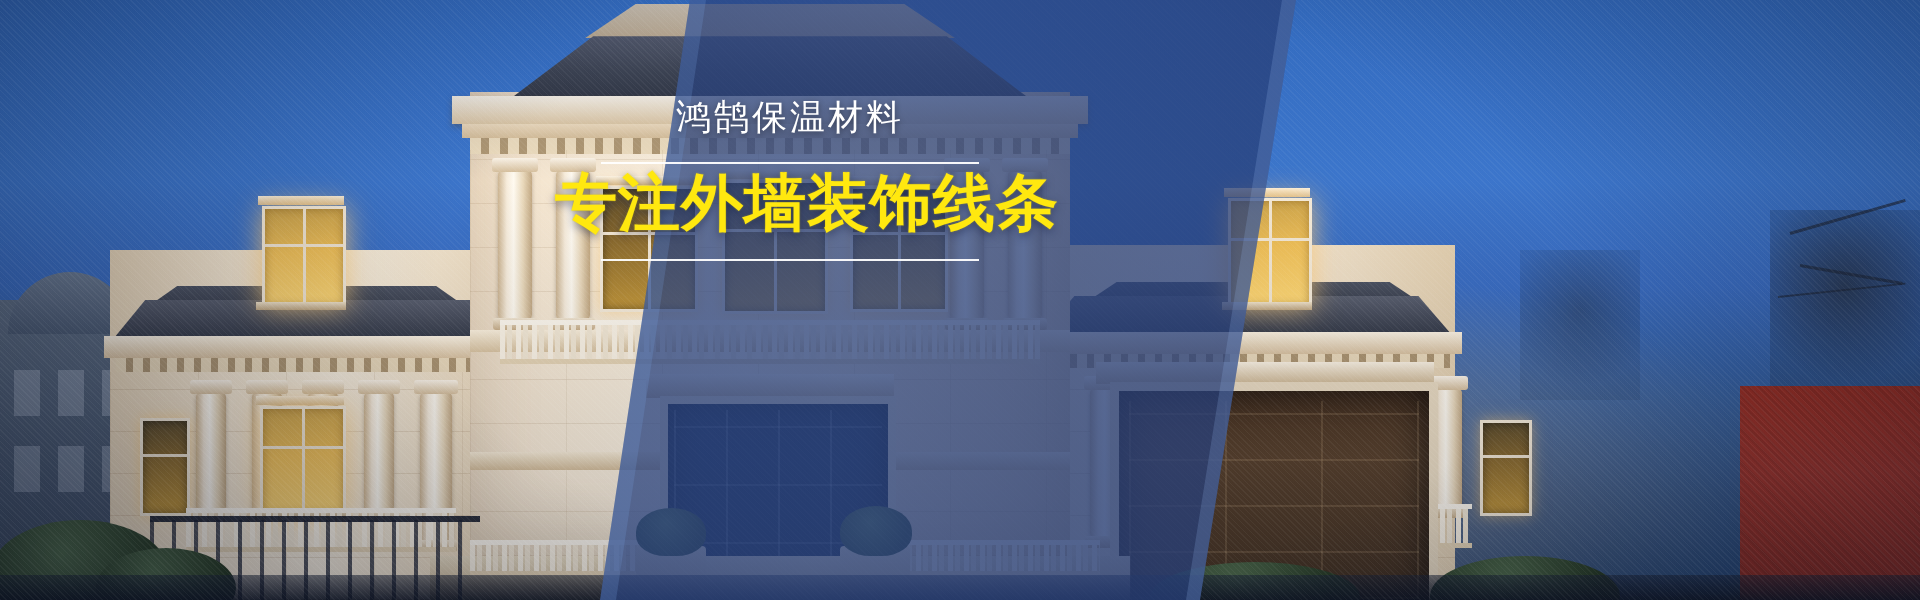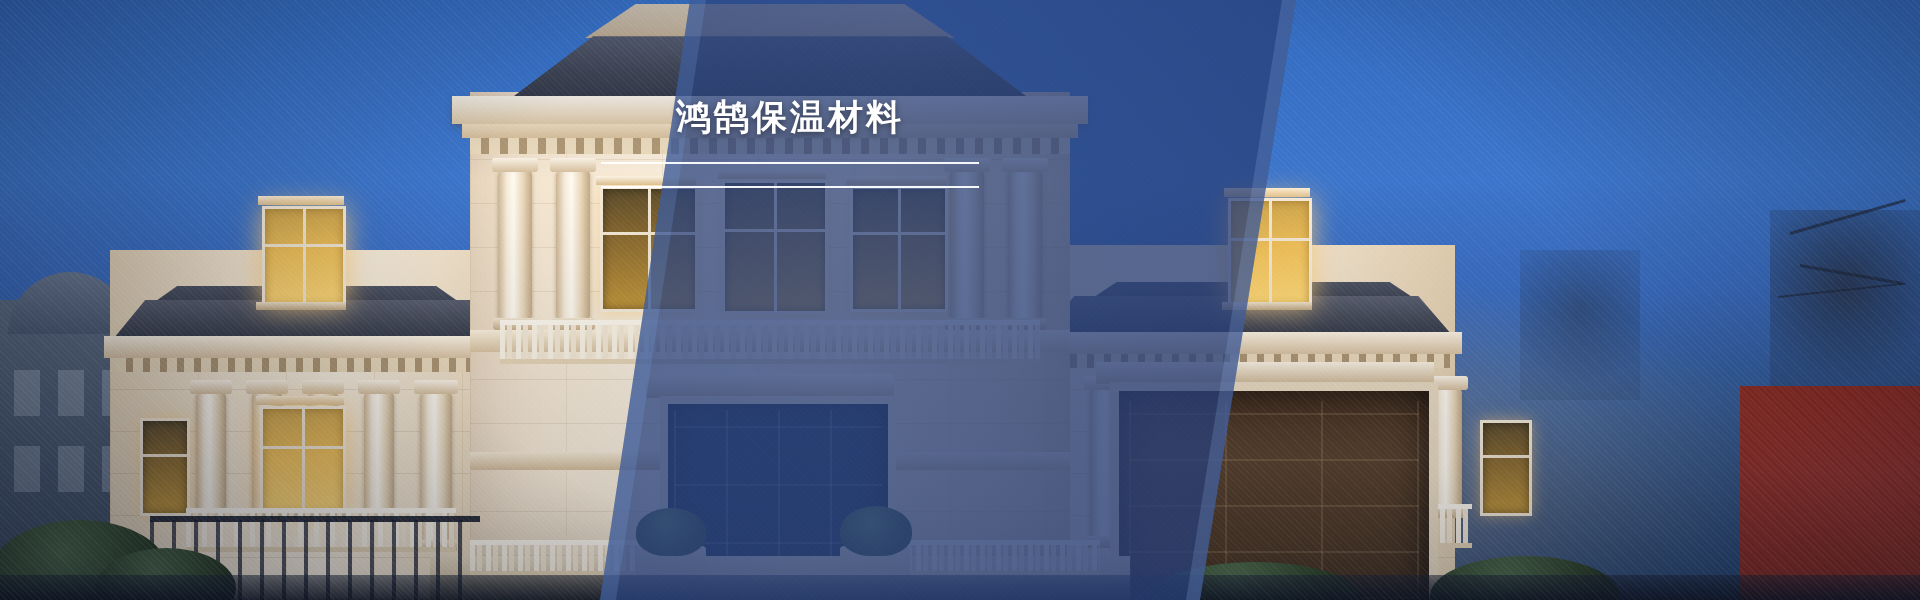--- a/index.html
+++ b/index.html
@@ -327,21 +327,21 @@
   
   .textblock{
     position:absolute;left:0;top:0;width:1920px;height:600px;
     pointer-events:none;
   }
   .tb-inner{
     position:absolute;left:555px;top:96px;width:470px;
     text-align:center;
   }
   .brand{
-    font-size:35px;font-weight:700;color:#ffffff;letter-spacing:3px;
+    font-size:35px;font-weight:400;color:#ffffff;letter-spacing:3px;
     line-height:1.2;
     text-shadow:0 2px 6px rgba(0,0,0,.45);
     white-space:nowrap;
   }
   .rule{
     width:378px;height:2px;background:#ffffff;margin:24px auto 0;
     opacity:.95;
   }
   .rule.bottom{margin:22px auto 0;}
   .headline{
@@ -511,17 +511,18 @@
   <div class="layer hatch"></div>
 
   <div class="panel"></div>
   <div class="panel-edge-l"></div>
   <div class="panel-edge-r"></div>
 
   <div class="textblock">
     <div class="tb-inner">
       <div class="brand">鸿鹄保温材料</div>
       <div class="rule"></div>
+      <div class="headline l2">专注外墙装饰线条</div>
       <div class="rule bottom"></div>
     </div>
   </div>
 
 </div>
 
 </body></html>

